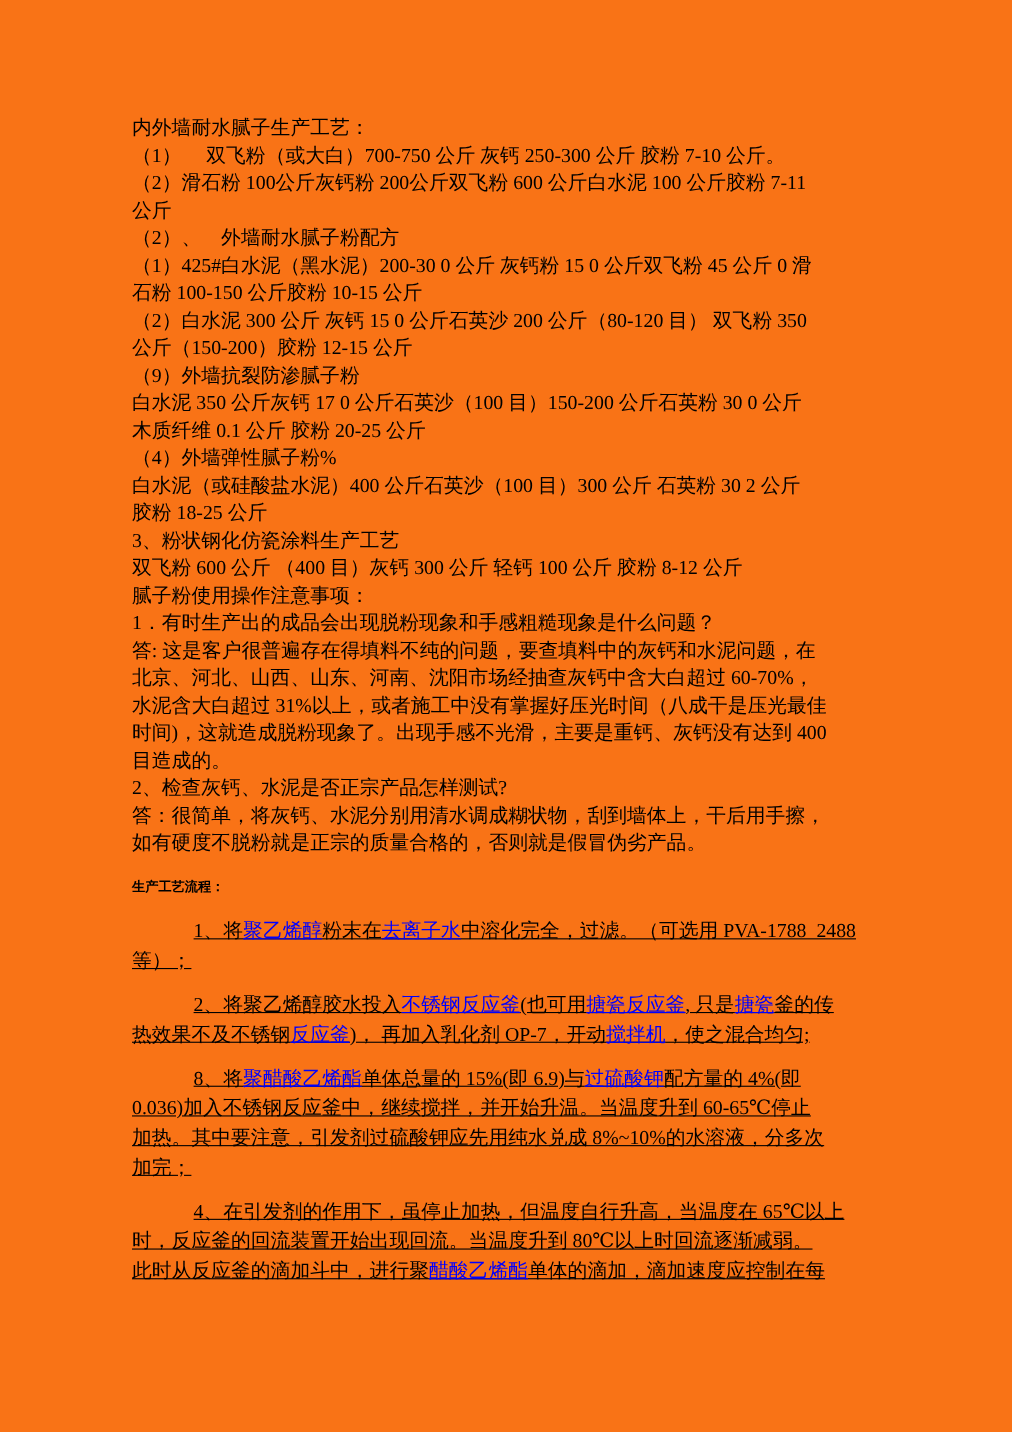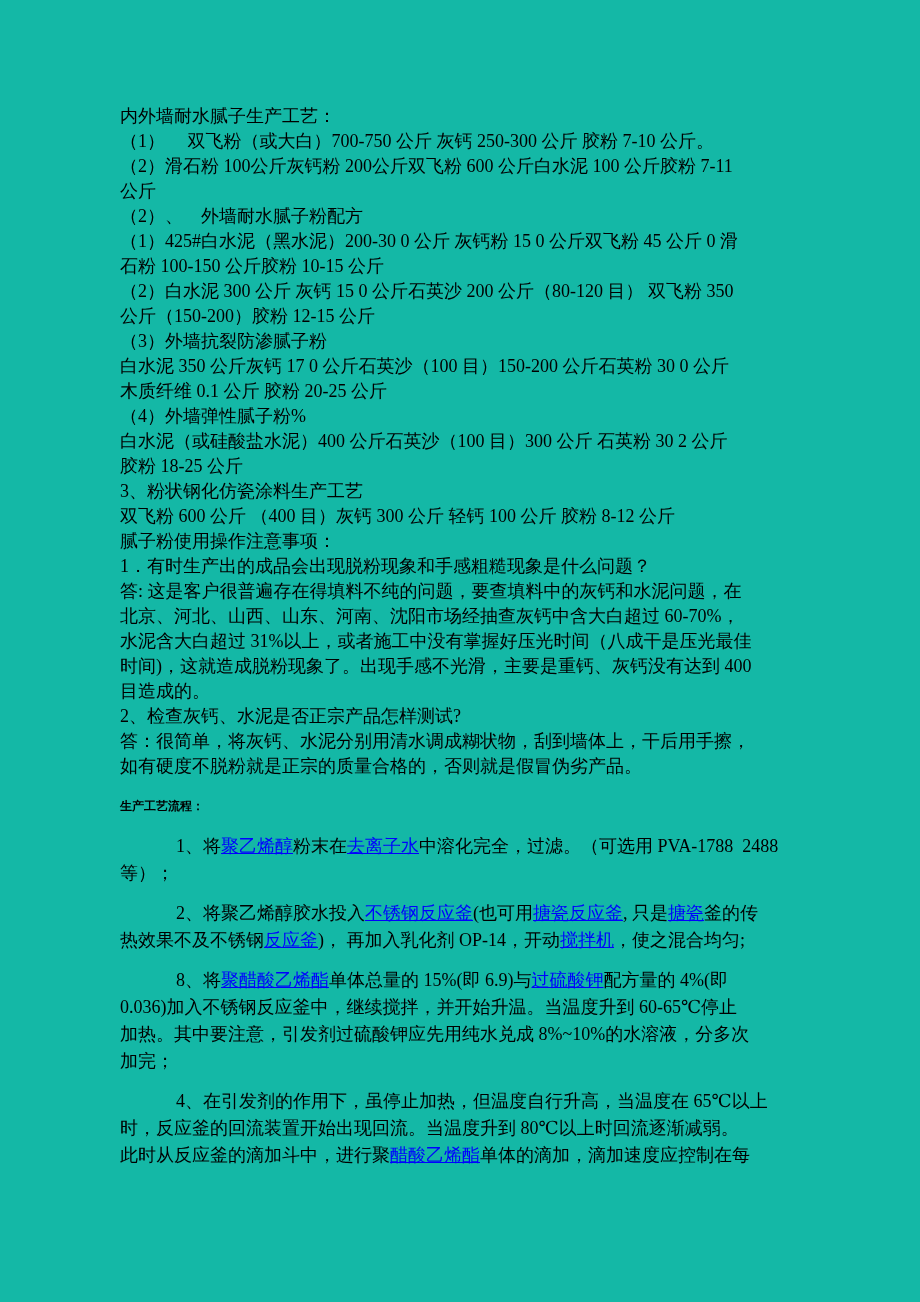--- a/index.html
+++ b/index.html
@@ -4,35 +4,35 @@
 <style>
   html, body {
     margin: 0;
     padding: 0;
     background: #ffffff;
   }
   .page {
     position: relative;
     width: 920px;
     height: 1302px;
-    background: #14b8a6;
+    background: #f97316;
     box-sizing: border-box;
     padding: 104px 108px 12px 120px;
     overflow: hidden;
     font-family: "Liberation Serif", "DejaVu Serif", serif;
     color: #000000;
     font-size: 18px;
   }
   .doc-section { width: 692px; }
   .line {
     white-space: pre-wrap;
     line-height: 25px;
     min-height: 25px;
   }
-  .sec2 .line { line-height: 27px; min-height: 27px; }
+  .sec2 .line { line-height: 27px; min-height: 27px; text-decoration: underline; }
   .line.indent { text-indent: 56px; }
   .blank { height: 13px; }
   .gap { height: 13px; }
   .heading {
     font-weight: bold;
     font-size: 12px;
     line-height: 28px;
     white-space: pre-wrap;
   }
   a.link {
@@ -48,21 +48,21 @@
   <div class="doc-section sec1">
       <div class="line"><span>内外墙耐水腻子生产工艺：</span></div>
       <div class="line"><span>（1）　 双飞粉（或大白）700-750 公斤 灰钙 250-300 公斤 胶粉 7-10 公斤。</span></div>
       <div class="line"><span>（2）滑石粉 100公斤灰钙粉 200公斤双飞粉 600 公斤白水泥 100 公斤胶粉 7-11</span></div>
       <div class="line"><span>公斤</span></div>
       <div class="line"><span>（2）、　外墙耐水腻子粉配方</span></div>
       <div class="line"><span>（1）425#白水泥（黑水泥）200-30 0 公斤 灰钙粉 15 0 公斤双飞粉 45 公斤 0 滑</span></div>
       <div class="line"><span>石粉 100-150 公斤胶粉 10-15 公斤</span></div>
       <div class="line"><span>（2）白水泥 300 公斤 灰钙 15 0 公斤石英沙 200 公斤（80-120 目） 双飞粉 350</span></div>
       <div class="line"><span>公斤（150-200）胶粉 12-15 公斤</span></div>
-      <div class="line"><span>（3）外墙抗裂防渗腻子粉</span></div>
+      <div class="line"><span>（9）外墙抗裂防渗腻子粉</span></div>
       <div class="line"><span>白水泥 350 公斤灰钙 17 0 公斤石英沙（100 目）150-200 公斤石英粉 30 0 公斤</span></div>
       <div class="line"><span>木质纤维 0.1 公斤 胶粉 20-25 公斤</span></div>
       <div class="line"><span>（4）外墙弹性腻子粉%</span></div>
       <div class="line"><span>白水泥（或硅酸盐水泥）400 公斤石英沙（100 目）300 公斤 石英粉 30 2 公斤</span></div>
       <div class="line"><span>胶粉 18-25 公斤</span></div>
       <div class="line"><span>3、粉状钢化仿瓷涂料生产工艺</span></div>
       <div class="line"><span>双飞粉 600 公斤 （400 目）灰钙 300 公斤 轻钙 100 公斤 胶粉 8-12 公斤</span></div>
       <div class="line"><span>腻子粉使用操作注意事项：</span></div>
       <div class="line"><span>1．有时生产出的成品会出现脱粉现象和手感粗糙现象是什么问题？</span></div>
       <div class="line"><span>答: 这是客户很普遍存在得填料不纯的问题，要查填料中的灰钙和水泥问题，在</span></div>
@@ -75,21 +75,21 @@
       <div class="line"><span>如有硬度不脱粉就是正宗的质量合格的，否则就是假冒伪劣产品。</span></div>
     </div>
   <div class="gap"></div>
   <div class="heading">生产工艺流程：</div>
   <div class="doc-section sec2">
       <div class="blank"></div>
       <div class="line indent"><span>1、将</span><a class="link" href="#">聚乙烯醇</a><span>粉末在</span><a class="link" href="#">去离子水</a><span>中溶化完全，过滤。（可选用 PVA-1788  2488</span></div>
       <div class="line"><span>等）；</span></div>
       <div class="blank"></div>
       <div class="line indent"><span>2、将聚乙烯醇胶水投入</span><a class="link" href="#">不锈钢反应釜</a><span>(也可用</span><a class="link" href="#">搪瓷反应釜</a><span>, 只是</span><a class="link" href="#">搪瓷</a><span>釜的传</span></div>
-      <div class="line"><span>热效果不及不锈钢</span><a class="link" href="#">反应釜</a><span>)， 再加入乳化剂 OP-14，开动</span><a class="link" href="#">搅拌机</a><span>，使之混合均匀;</span></div>
+      <div class="line"><span>热效果不及不锈钢</span><a class="link" href="#">反应釜</a><span>)， 再加入乳化剂 OP-7，开动</span><a class="link" href="#">搅拌机</a><span>，使之混合均匀;</span></div>
       <div class="blank"></div>
       <div class="line indent"><span>8、将</span><a class="link" href="#">聚醋酸乙烯酯</a><span>单体总量的 15%(即 6.9)与</span><a class="link" href="#">过硫酸钾</a><span>配方量的 4%(即</span></div>
       <div class="line"><span>0.036)加入不锈钢反应釜中，继续搅拌，并开始升温。当温度升到 60-65℃停止</span></div>
       <div class="line"><span>加热。其中要注意，引发剂过硫酸钾应先用纯水兑成 8%~10%的水溶液，分多次</span></div>
       <div class="line"><span>加完；</span></div>
       <div class="blank"></div>
       <div class="line indent"><span>4、在引发剂的作用下，虽停止加热，但温度自行升高，当温度在 65℃以上</span></div>
       <div class="line"><span>时，反应釜的回流装置开始出现回流。当温度升到 80℃以上时回流逐渐减弱。</span></div>
       <div class="line"><span>此时从反应釜的滴加斗中，进行聚</span><a class="link" href="#">醋酸乙烯酯</a><span>单体的滴加，滴加速度应控制在每</span></div>
     </div>

